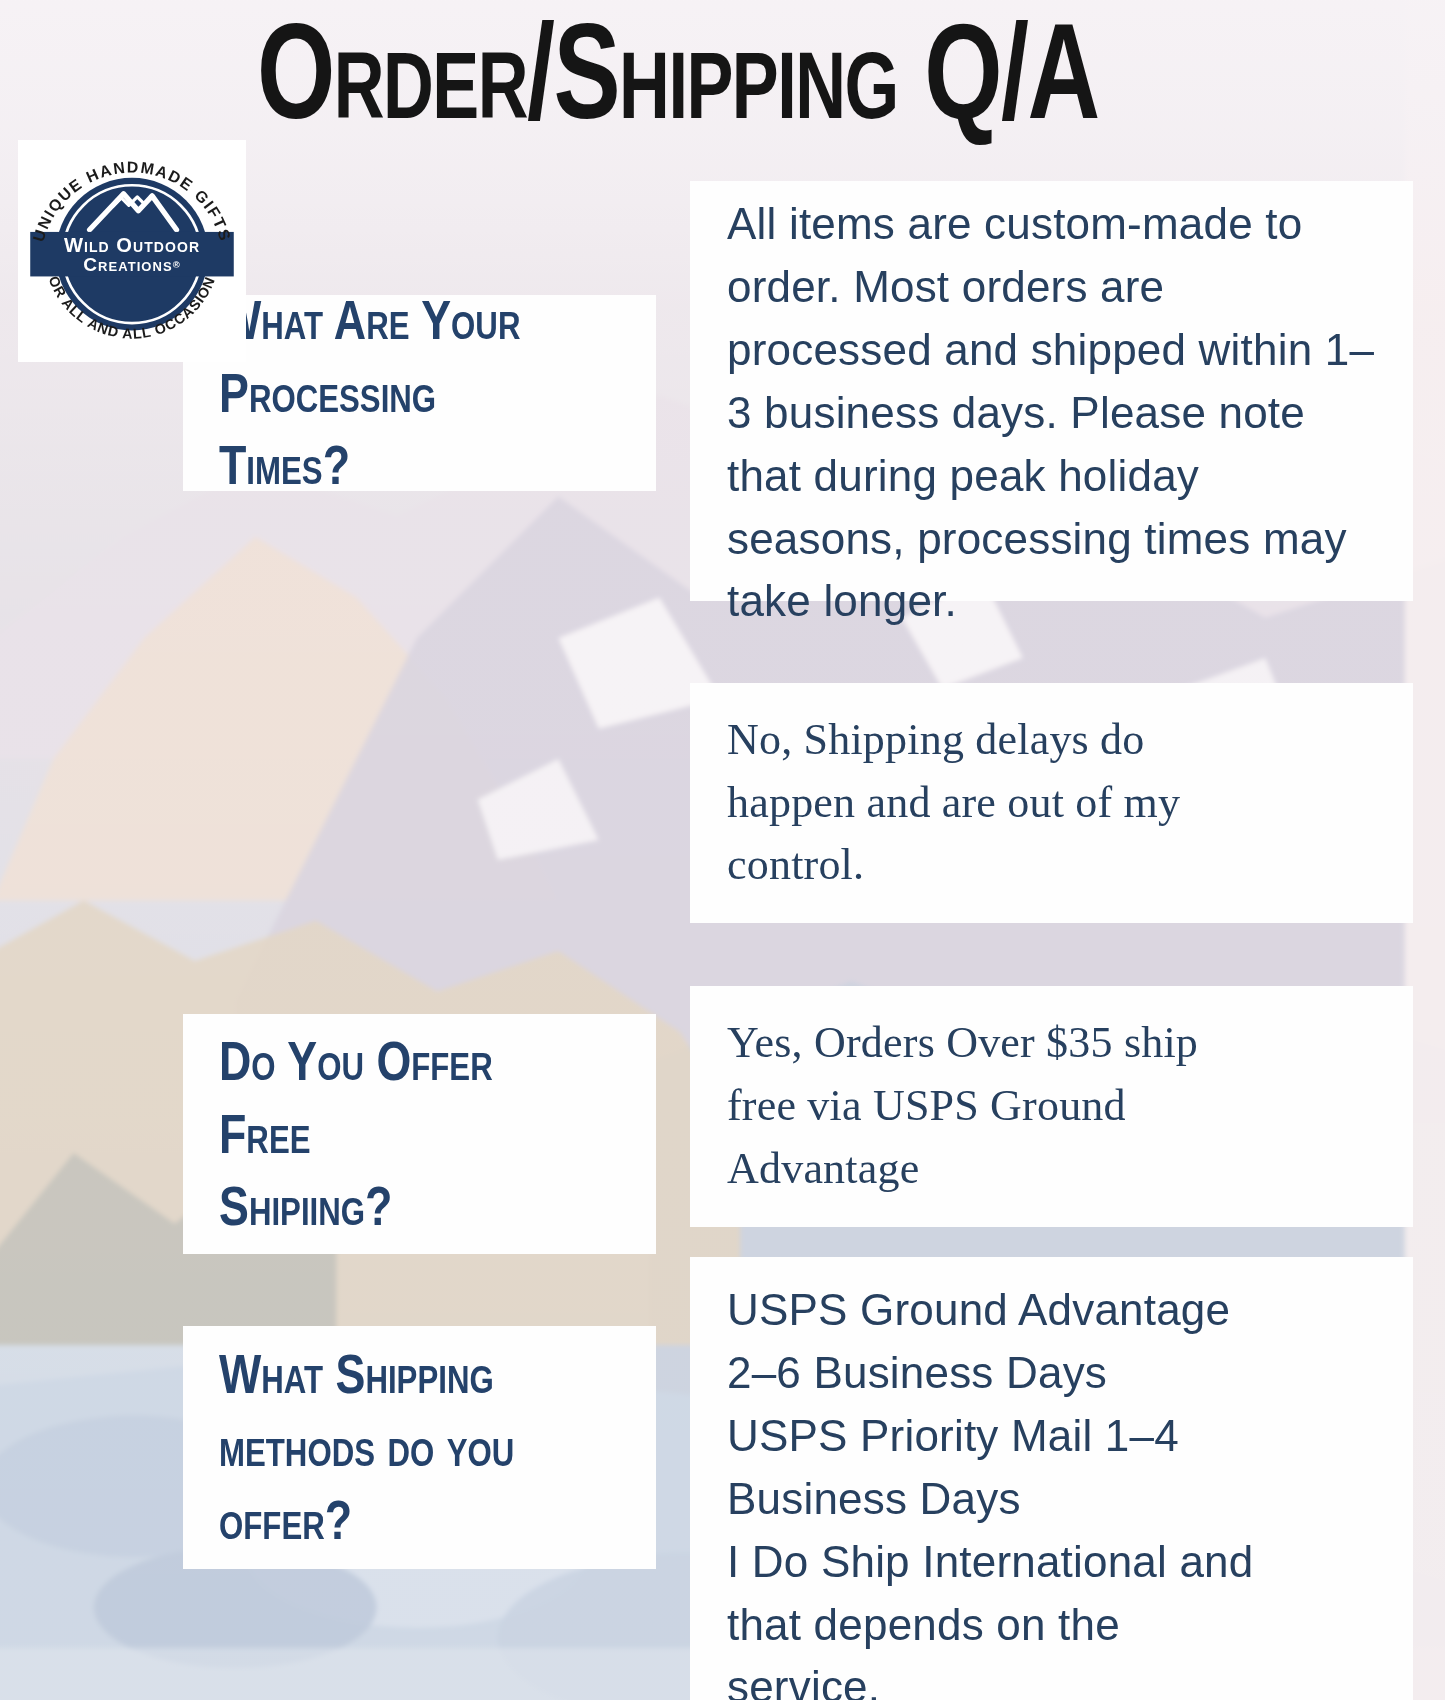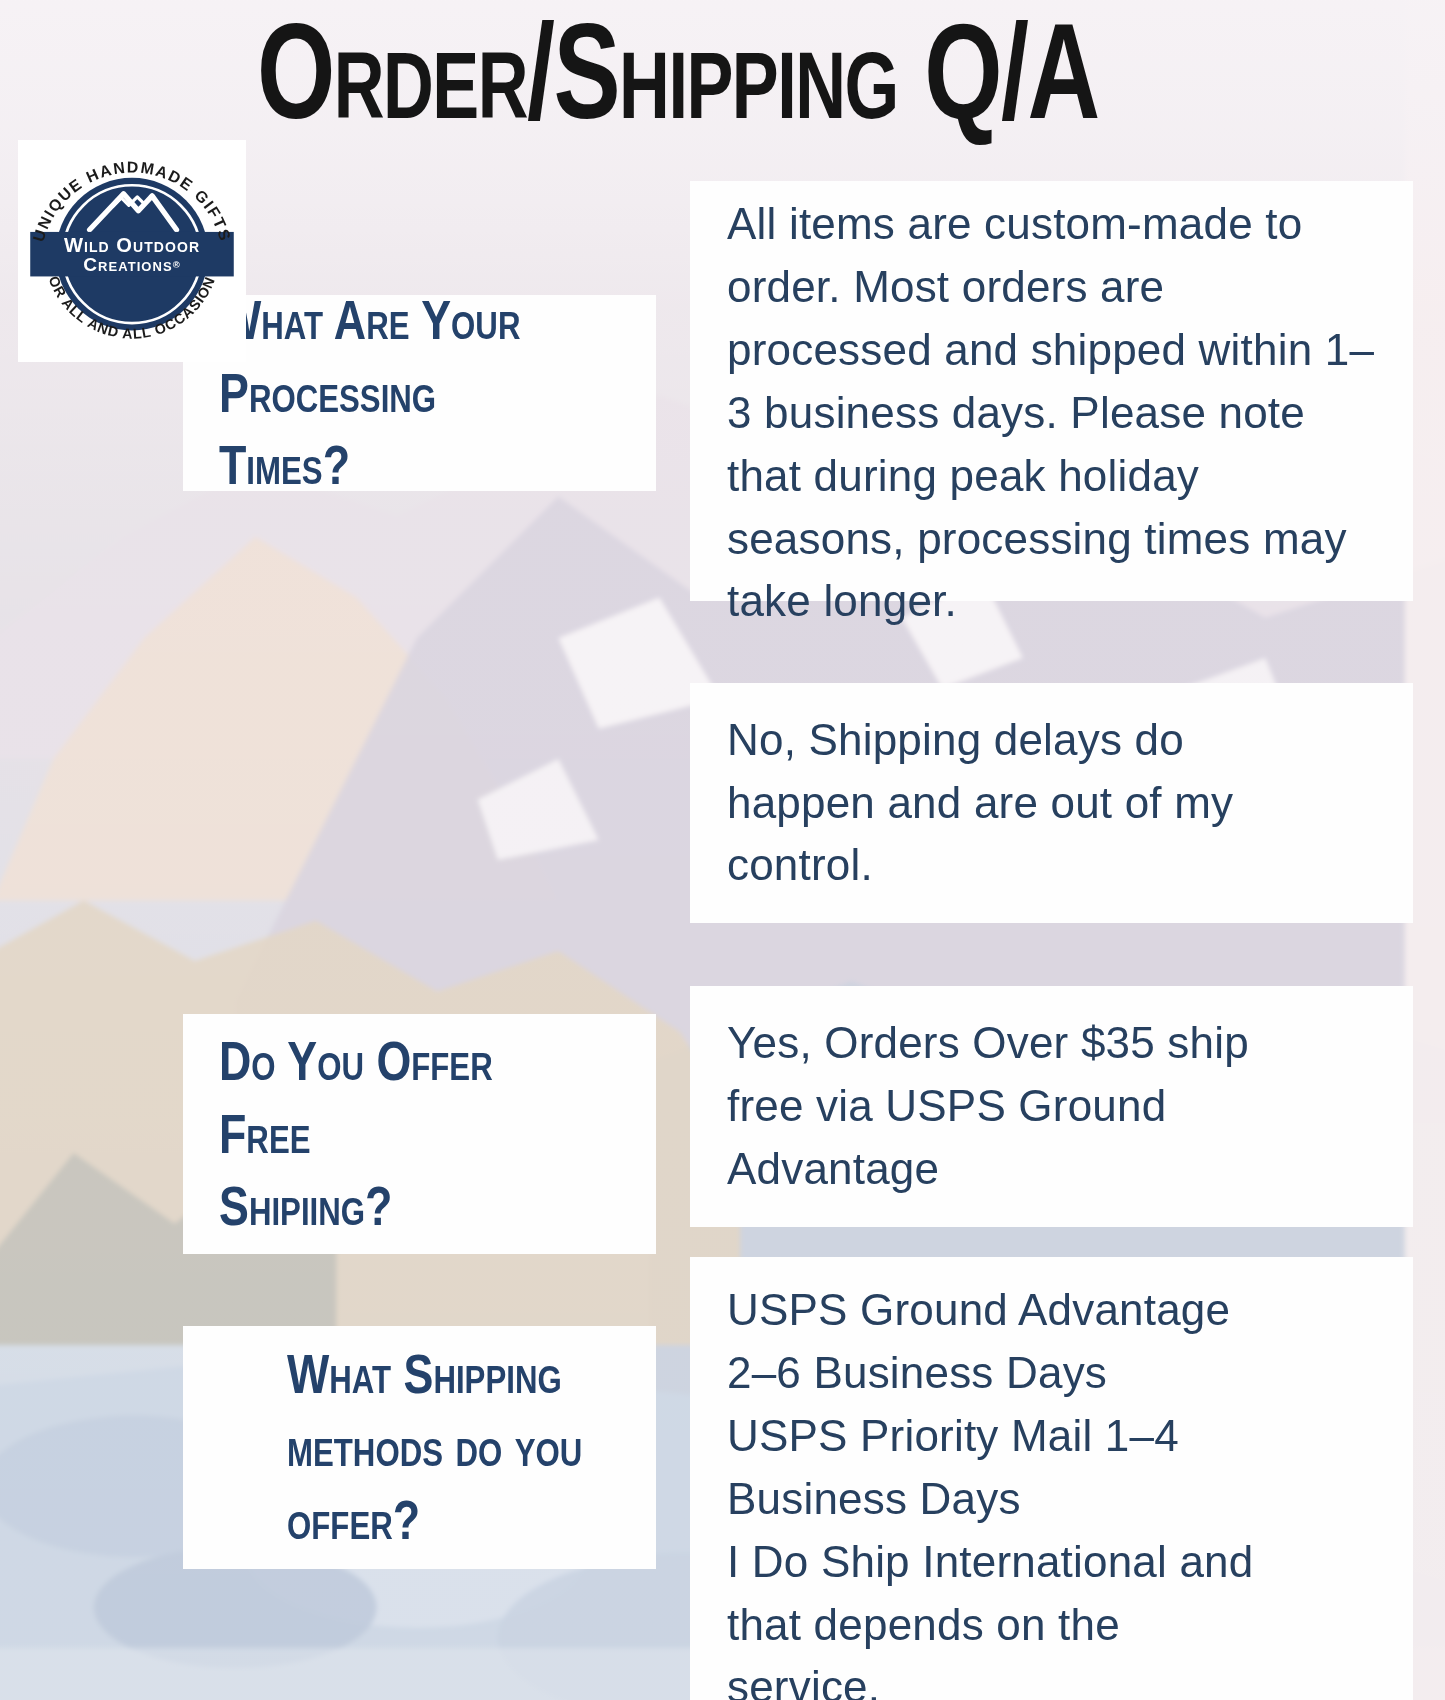--- a/index.html
+++ b/index.html
@@ -146,37 +146,37 @@
   <div class="abox top-align" style="top:181px;height:420px;padding-top:12px;">
     <div class="atext">All items are custom-made to
 order. Most orders are
 processed and shipped within 1–
 3 business days. Please note
 that during peak holiday
 seasons, processing times may
 take longer.</div>
   </div>
 
-  <div class="abox" style="top:683px;height:240px;">
+  <div class="abox" style="top:683px;height:240px;font-family:Liberation Serif, serif;">
     <div class="atext">No, Shipping delays do
 happen and are out of my
 control.</div>
   </div>
 
   <div class="qbox" style="top:1014px;height:240px;">
     <div class="qtext sc">Do You Offer Free
 Shipiing?</div>
   </div>
-  <div class="abox" style="top:986px;height:241px;">
+  <div class="abox" style="top:986px;height:241px;font-family:Liberation Serif, serif;">
     <div class="atext">Yes, Orders Over $35 ship
 free via USPS Ground
 Advantage</div>
   </div>
 
-  <div class="qbox" style="top:1326px;height:243px;justify-content:flex-end;">
+  <div class="qbox" style="top:1326px;height:243px;">
     <div class="qtext sc">What Shipping
 methods do you
 offer?</div>
   </div>
   <div class="abox top-align" style="top:1257px;height:443px;padding-top:22px;">
     <div class="atext">USPS Ground Advantage
 2–6 Business Days
 USPS Priority Mail 1–4
 Business Days
 I Do Ship International and

